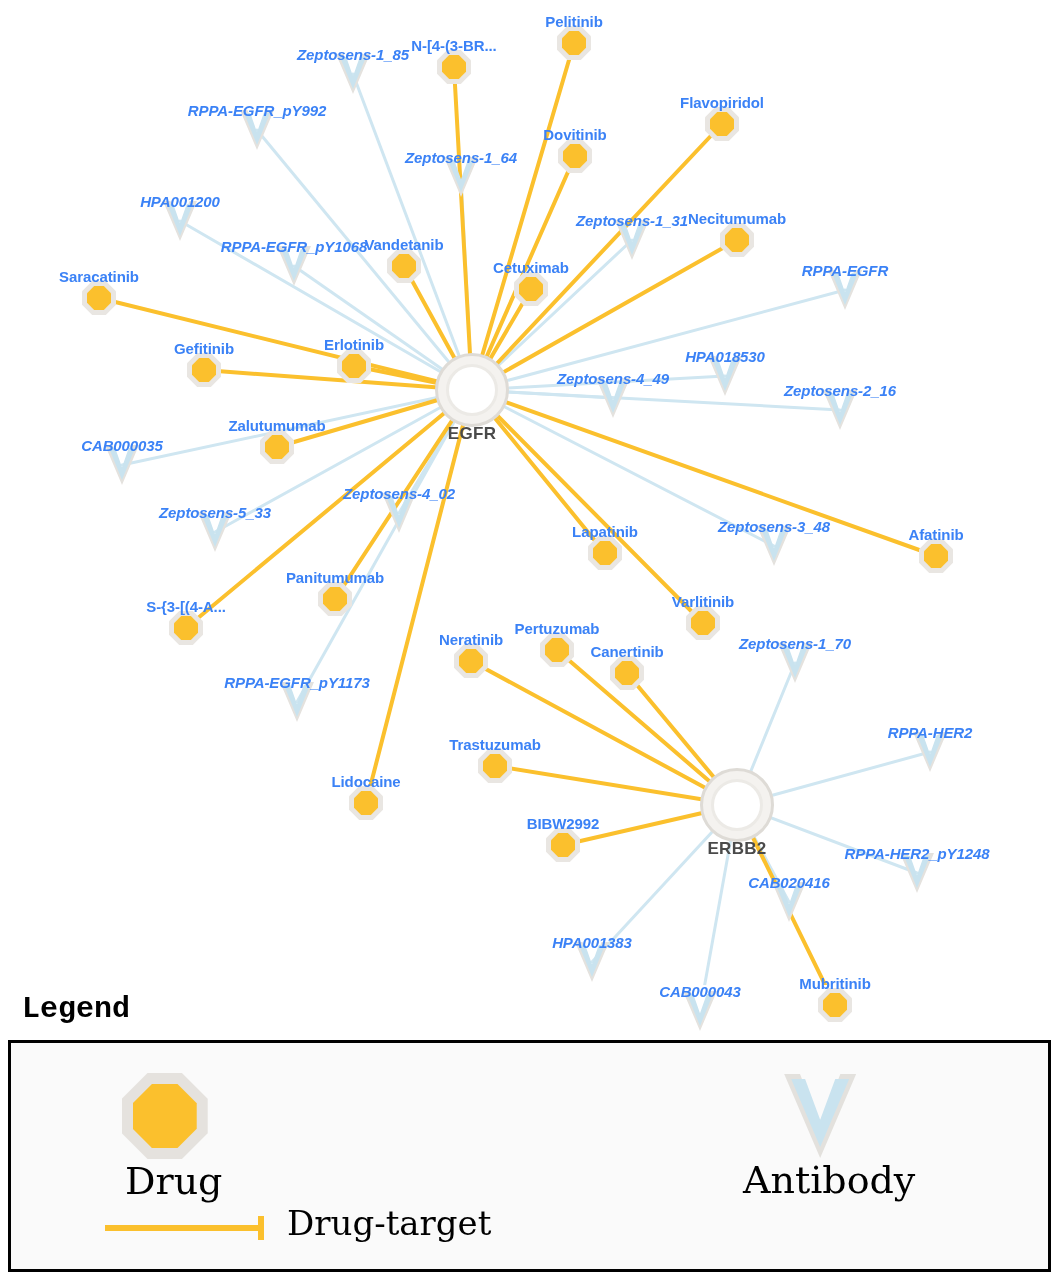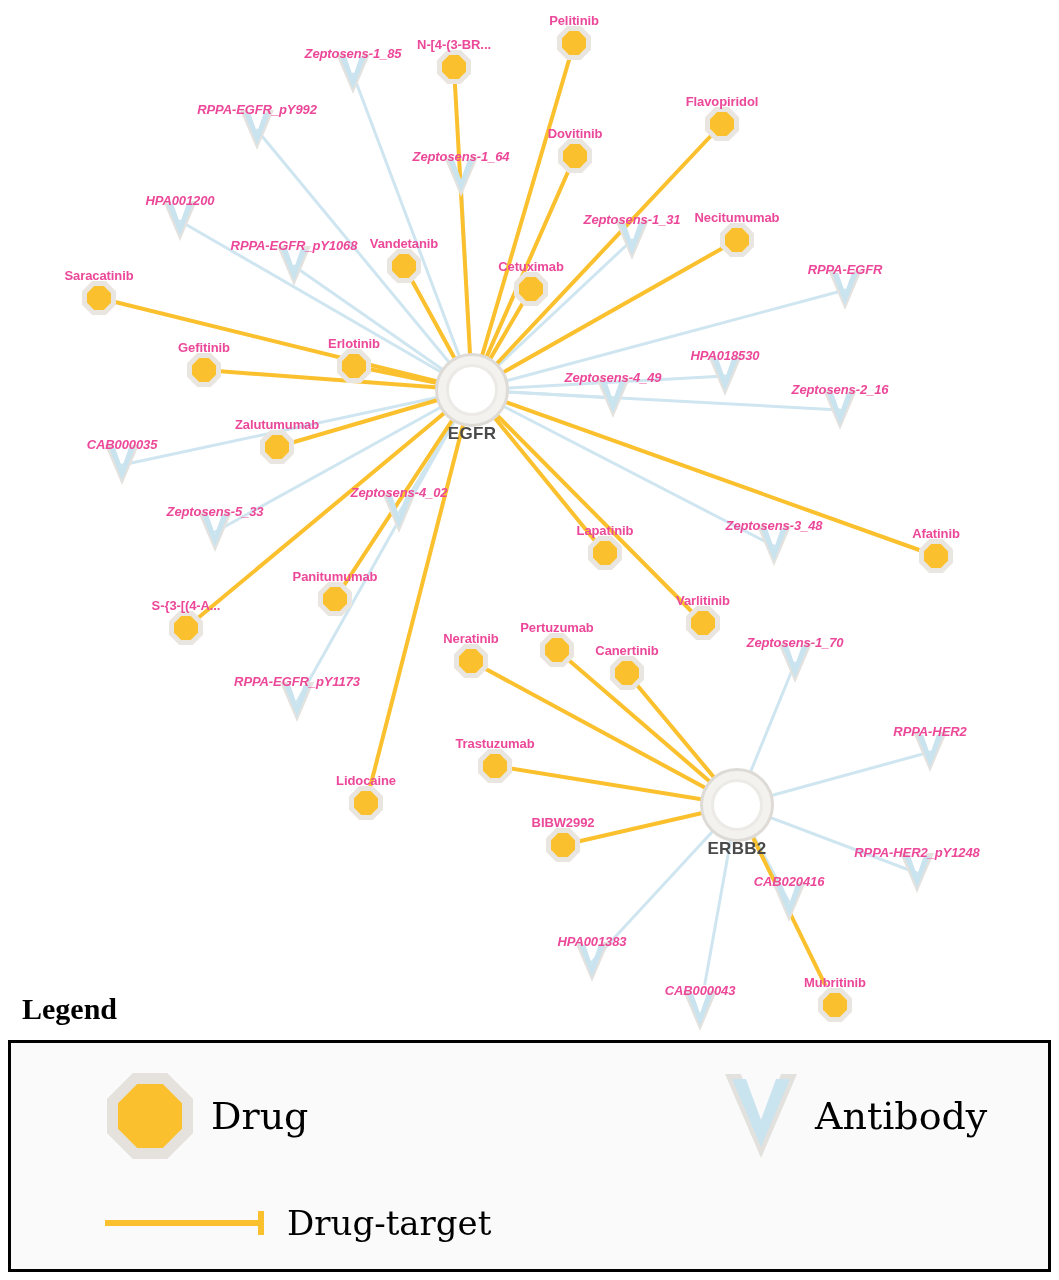--- a/index.html
+++ b/index.html
@@ -35,23 +35,23 @@
   .node .glyph {
     position: absolute;
     left: 50%; top: 50%;
     transform: translate(-50%, -50%);
   }
   .node .label {
     position: absolute;
     left: 50%;
     transform: translateX(-50%);
     white-space: nowrap;
-    font-size: 13px;
+    font-size: 15px;
     font-weight: bold;
-    color: #ec4899;
+    color: #3b82f6;
     letter-spacing: -0.1px;
   }
   
   .drug .glyph {
     width: 34px; height: 34px;
   }
   .drug .glyph .halo {
     position: absolute; left: 0; top: 0;
     width: 34px; height: 34px;
     background: #e9e6e2;
@@ -103,21 +103,21 @@
     width: 26px; height: 32px;
     background: #c9e3ef;
     clip-path: polygon(0% 0%, 24% 0%, 50% 60%, 76% 0%, 100% 0%, 50% 100%);
   }
   .antibody .label { top: -28px; font-style: italic; }
 
   
   #legend-title {
     position: absolute;
     left: 22px; top: 992px;
-    font-family: Liberation Serif, serif;
+    font-family: Liberation Mono, monospace;
     font-size: 30px;
     font-weight: bold;
     color: #000;
   }
   #legend-box {
     position: absolute;
     left: 8px; top: 1040px;
     width: 1043px;
     height: 232px;
     border: 3px solid #000;
@@ -126,20 +126,21 @@
   #legend-row1 {
     position: absolute;
     left: 0; top: 22px;
     width: 100%;
     height: 110px;
   }
   .legend-item {
     position: absolute;
     display: flex;
     align-items: center;
+    flex-direction: column;
   }
   .legend-item .lbl {
     font-family: "DejaVu Serif", serif;
     font-size: 38px;
     color: #000;
     margin-left: 18px;
   }
   .legend-oct {
     position: relative;
     width: 86px; height: 86px;
@@ -184,21 +185,21 @@
   }
   #legend-row2 {
     position: absolute;
     left: 0; top: 152px;
     width: 100%;
     height: 70px;
   }
   .legend-edge {
     position: absolute;
     display: flex;
-    align-items: center;
+    align-items: flex-end;
   }
   .legend-edge .lbl {
     font-family: "DejaVu Serif", serif;
     font-size: 34px;
     color: #000;
     margin-left: 14px;
   }
 </style>
 </head>
 <body>

